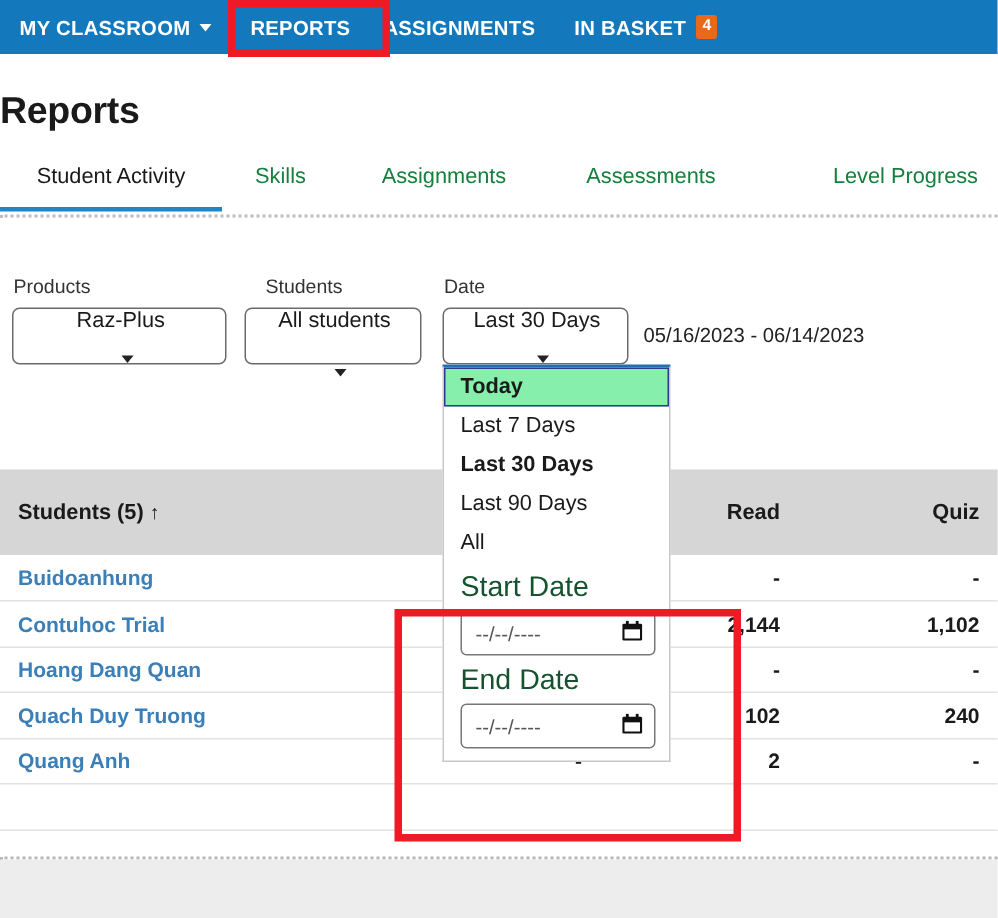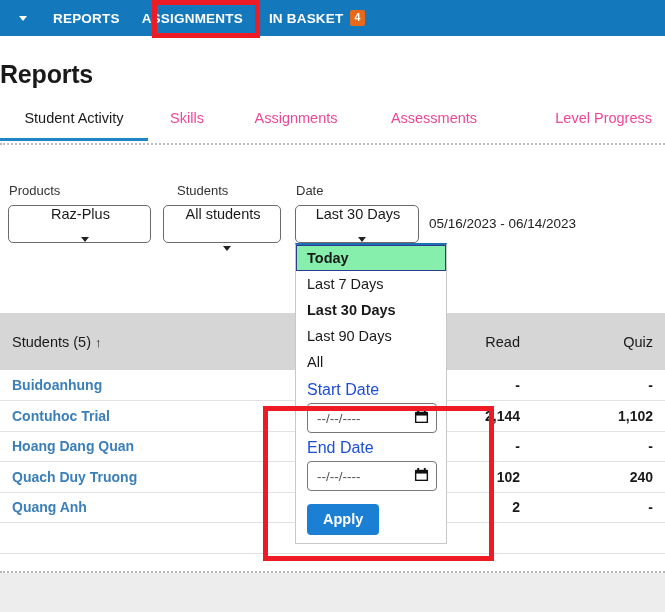--- a/index.html
+++ b/index.html
@@ -81,21 +81,21 @@
   
   .tabs {
     position: absolute;
     left: 0px; top: 110px;
     width: 665px; height: 34px;
     display: flex;
     align-items: flex-start;
   }
   .tab {
     font-size: 14.5px;
-    color: #ec4899;
+    color: #15803d;
     padding: 0 0 12px 0;
     margin-right: 0;
     cursor: pointer;
     white-space: nowrap;
     text-align: center;
   }
   .tab.active {
     color: #1a1a1a;
     border-bottom: 3px solid #1e86c8;
   }
@@ -177,22 +177,22 @@
   }
   .dd-option.bold { font-weight: bold; }
   .dd-custom-title {
     font-size: 13px;
     font-weight: bold;
     color: #444;
     letter-spacing: 0.3px;
     padding: 12px 0 4px 11px;
   }
   .dd-field-label {
-    font-size: 16px;
-    color: #1d4ed8;
+    font-size: 19px;
+    color: #14532d;
     padding: 6px 0 4px 11px;
   }
   .date-input {
     margin: 0 11px;
     height: 30px;
     border: 1px solid #777;
     border-radius: 4px;
     background: #fff;
     display: flex;
     align-items: center;
@@ -226,21 +226,21 @@
   }
   table.report {
     width: 665px;
     border-collapse: collapse;
     table-layout: fixed;
     font-size: 14px;
   }
   table.report thead th {
     background: #d6d6d6;
     color: #1a1a1a;
-    font-weight: normal;
+    font-weight: bold;
     font-size: 14.5px;
     height: 57px;
     vertical-align: middle;
     padding: 0 12px;
     box-sizing: border-box;
     margin-top: 38px;
   }
   th.col-students { text-align: left; width: 268px; }
   th.col-num { text-align: right; }
   table.report tbody td {
@@ -265,20 +265,21 @@
     left: 0; top: 573px;
     width: 665px; height: 39px;
     background: #ededed;
   }
 </style>
 </head>
 <body>
 
 <div class="navbar">
   <div class="nav-item">
+    <span>MY CLASSROOM</span>
     <span class="caret-down"></span>
   </div>
   <div class="nav-item" style="margin-right:22px;">
     <span>REPORTS</span>
   </div>
   <div class="nav-item">
     <span>ASSIGNMENTS</span>
   </div>
   <div class="nav-item">
     <span>IN BASKET</span>
@@ -430,17 +431,16 @@
     <span class="cal-icon">
       <svg width="15" height="15" viewBox="0 0 16 16">
         <rect x="1" y="3" width="14" height="12" rx="1" fill="#111"></rect>
         <rect x="2.5" y="7" width="11" height="6.5" fill="#fff"></rect>
         <rect x="3.5" y="1" width="2" height="3" fill="#111"></rect>
         <rect x="10.5" y="1" width="2" height="3" fill="#111"></rect>
       </svg>
     </span>
   </div>
 
-  <button class="apply-btn">Apply</button>
 </div>
 
 <div class="annot-box" id="annot-reports"></div>
 <div class="annot-box" id="annot-custom"></div>
 
 </body></html>

